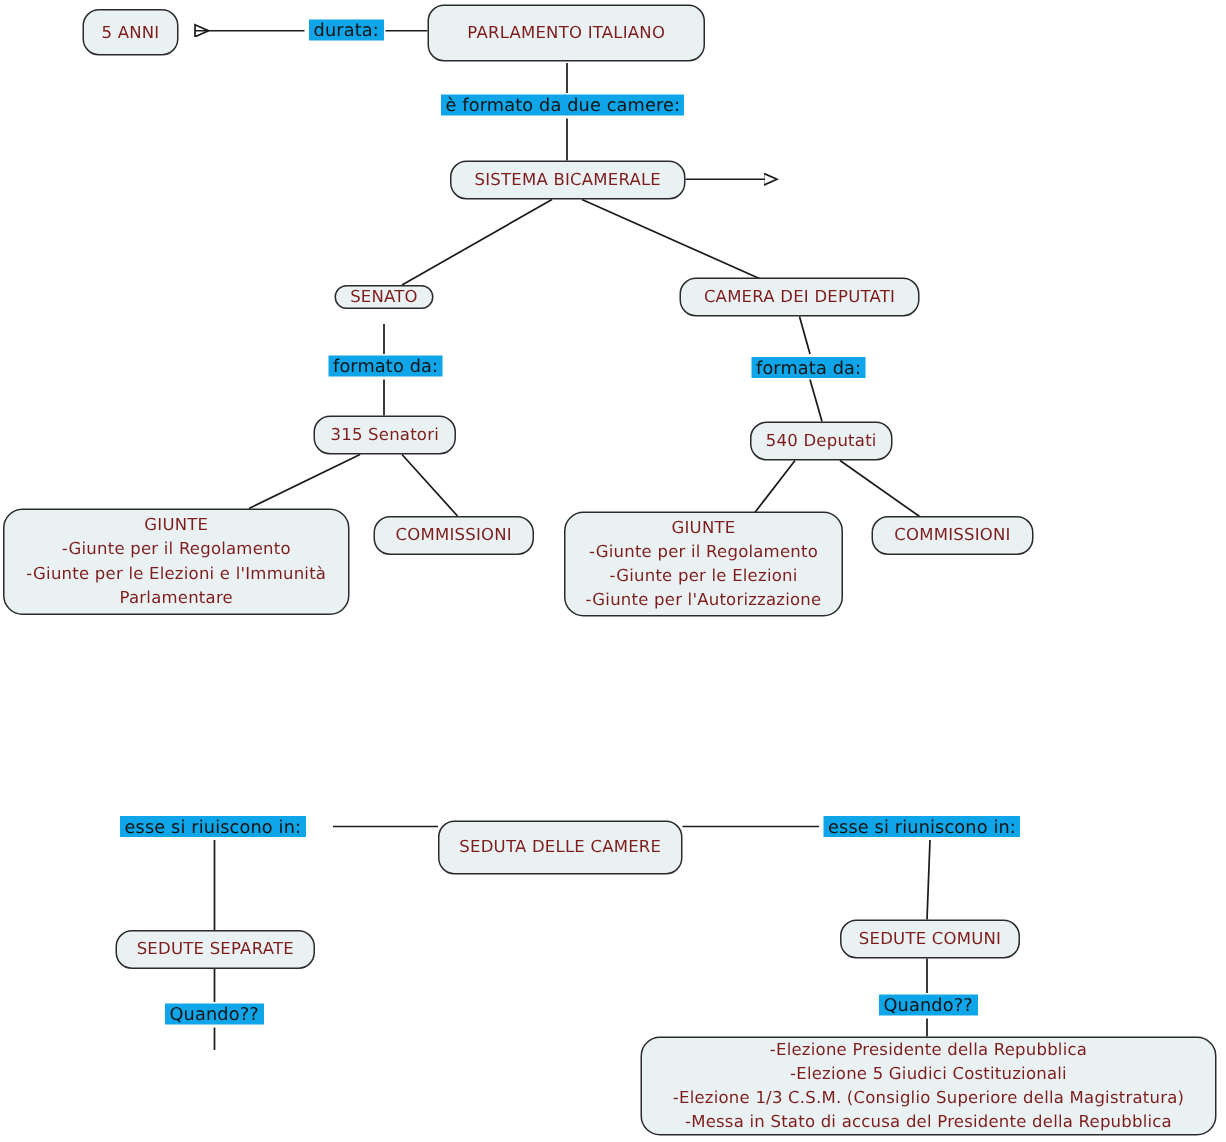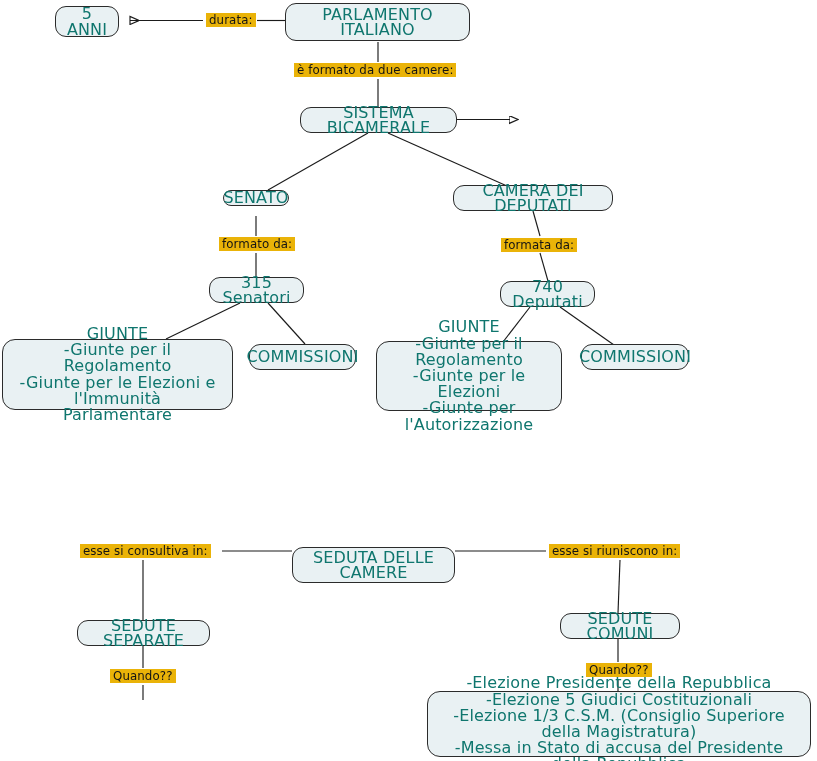--- a/index.html
+++ b/index.html
@@ -34,37 +34,37 @@
   .node {
     position: absolute;
     box-sizing: border-box;
     background: #e9f1f3;
     border: 1.4px solid #2b2b2b;
     border-radius: 11px;
     display: flex;
     align-items: center;
     justify-content: center;
     text-align: center;
-    color: #0f766e;
-    font-size: 16px;
+    color: #7f1d1d;
+    font-size: 11px;
     line-height: 15.5px;
     letter-spacing: 0.15px;
     padding: 2px 7px;
     white-space: pre-line;
   }
   .node.multiline {
     line-height: 16.2px;
     border-radius: 13px;
   }
   .edge-label {
     position: absolute;
     font-size: 11.8px;
     color: #141414;
     white-space: nowrap;
-    background: #eab308;
+    background: #0ea5e9;
     padding: 0 3px;
     letter-spacing: 0.1px;
   }
 </style>
 </head>
 <body>
 
 <div id="canvas">
 
   <svg id="edges" viewBox="0 0 817 761">
@@ -123,21 +123,21 @@
 
   <div class="node" style="left:300px; top:107px; width:157px; height:26px;">SISTEMA BICAMERALE</div>
 
 
   <div class="node" style="left:223px; top:190px; width:66px; height:16px;">SENATO</div>
 
   <div class="node" style="left:453px; top:185px; width:160px; height:26px;">CAMERA DEI DEPUTATI</div>
 
   <div class="node" style="left:209px; top:277px; width:95px; height:26px;">315 Senatori</div>
 
-  <div class="node" style="left:500px; top:281px; width:95px; height:26px;">740 Deputati</div>
+  <div class="node" style="left:500px; top:281px; width:95px; height:26px;">540 Deputati</div>
 
   <div class="node multiline" style="left:2px; top:339px; width:231px; height:71px;">GIUNTE
 -Giunte per il Regolamento
 -Giunte per le Elezioni e l'Immunità
 Parlamentare</div>
 
   <div class="node" style="left:249px; top:344px; width:107px; height:26px;">COMMISSIONI</div>
 
   <div class="node multiline" style="left:376px; top:341px; width:186px; height:70px;">GIUNTE
 -Giunte per il Regolamento
@@ -159,21 +159,21 @@
 -Messa in Stato di accusa del Presidente della Repubblica</div>
 
   <div class="edge-label" style="left:206px; top:13px;">durata:</div>
 
   <div class="edge-label" style="left:294px; top:63px;">è formato da due camere:</div>
 
   <div class="edge-label" style="left:219px; top:237px;">formato da:</div>
 
   <div class="edge-label" style="left:501px; top:238px;">formata da:</div>
 
-  <div class="edge-label" style="left:80px; top:544px;">esse si consultiva in:</div>
+  <div class="edge-label" style="left:80px; top:544px;">esse si riuiscono in:</div>
 
   <div class="edge-label" style="left:549px; top:544px;">esse si riuniscono in:</div>
 
   <div class="edge-label" style="left:110px; top:669px;">Quando??</div>
 
   <div class="edge-label" style="left:586px; top:663px;">Quando??</div>
 
 </div>
 
 </body></html>

